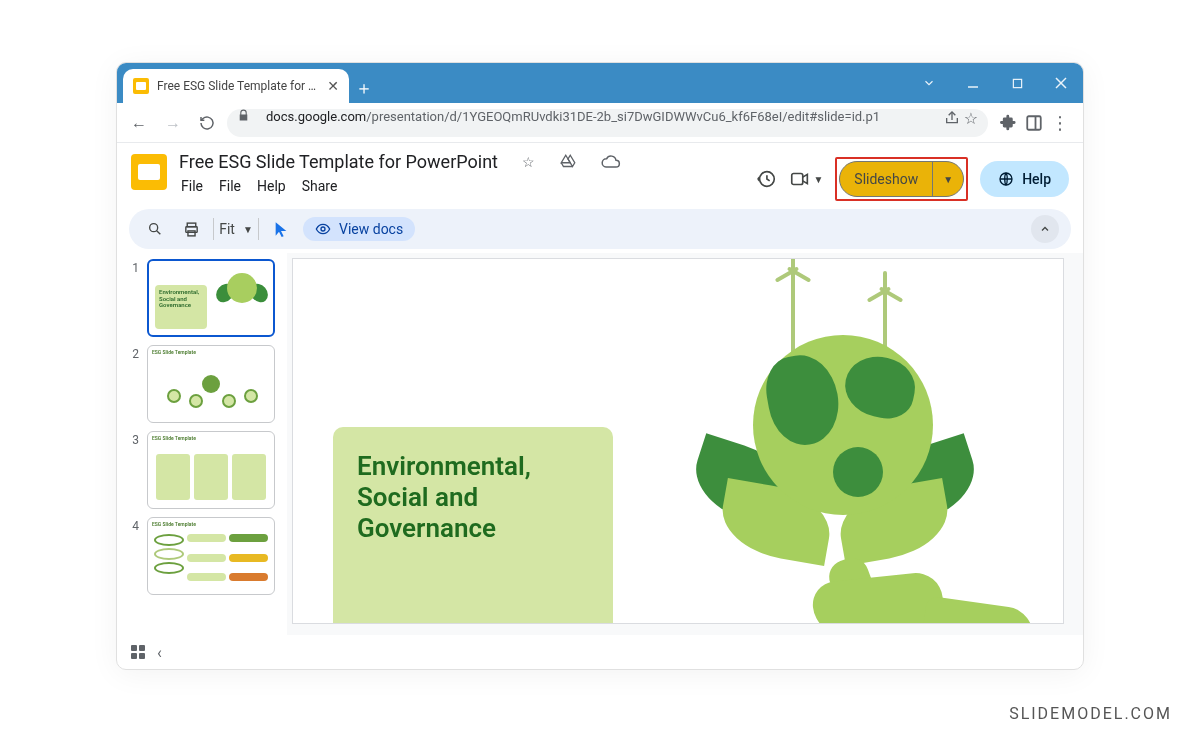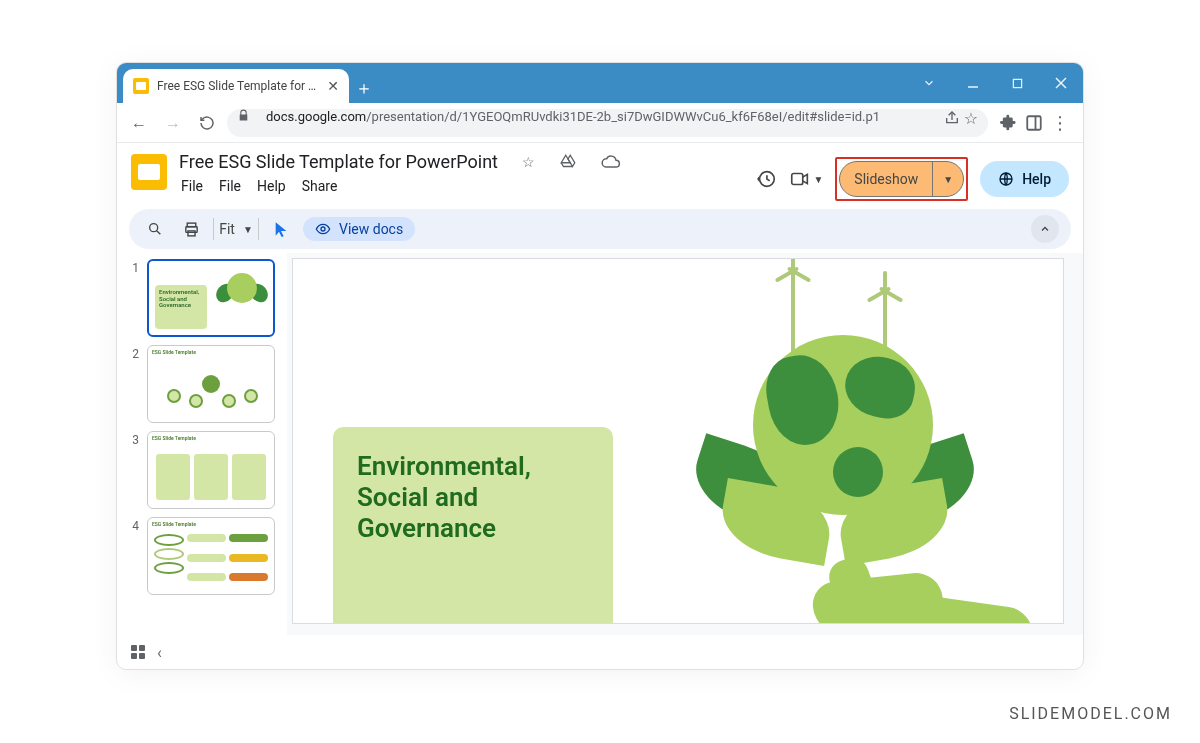--- a/index.html
+++ b/index.html
@@ -31,21 +31,21 @@
   
   .docs-head { background:#fff; display:flex; padding: 8px 14px 4px 14px; gap: 12px; align-items:flex-start; }
   .slides-logo { width:36px; height:36px; background:#fbbc04; border-radius:4px; display:flex; align-items:center; justify-content:center; margin-top: 3px; }
   .slides-logo::after { content:""; width:22px; height:16px; background:#fff; border-radius:2px; }
   .docname-row { display:flex; align-items:center; gap: 24px; }
   .docname { font-size:18px; color:#202124; }
   .menus { display:flex; gap: 16px; font-size: 14px; color:#202124; padding-top: 6px; padding-left: 2px; }
   .head-right { margin-left:auto; display:flex; align-items:center; gap: 12px; padding-top:6px; }
   .hicon { color:#444746; font-size: 18px; display:flex; align-items:center; gap:2px; }
   .slideshow-wrap { border: 2px solid #d93025; padding: 2px; border-radius: 2px; }
-  .pill-btn { height: 36px; border: 1px solid #747775; border-radius: 18px; display:flex; align-items:center; font-size: 14px; color:#444746; background:#fdba74; overflow:hidden; }
+  .pill-btn { height: 36px; border: 1px solid #747775; border-radius: 18px; display:flex; align-items:center; font-size: 14px; color:#444746; background:#eab308; overflow:hidden; }
   .pill-btn .seg { padding: 0 14px; height:100%; display:flex; align-items:center; }
   .pill-btn .divider { width:1px; height:100%; background:#747775; }
   .pill-btn .caret { padding: 0 10px; }
   .share-btn { height: 36px; border-radius: 18px; background:#c2e7ff; color:#001d35; display:flex; align-items:center; gap: 8px; padding: 0 18px; font-size: 14px; font-weight: 500; }
 
   
   .toolbar { margin: 4px 12px 4px 12px; height: 40px; background:#edf2fa; border-radius: 22px; display:flex; align-items:center; padding: 0 12px; gap: 8px; }
   .tbicon { width:28px; height:28px; display:flex; align-items:center; justify-content:center; color:#444746; font-size: 15px; border-radius: 4px; }
   .sep { width:1px; height: 22px; background:#c7c9cc; }
   .zoom-box { display:flex; align-items:center; }

